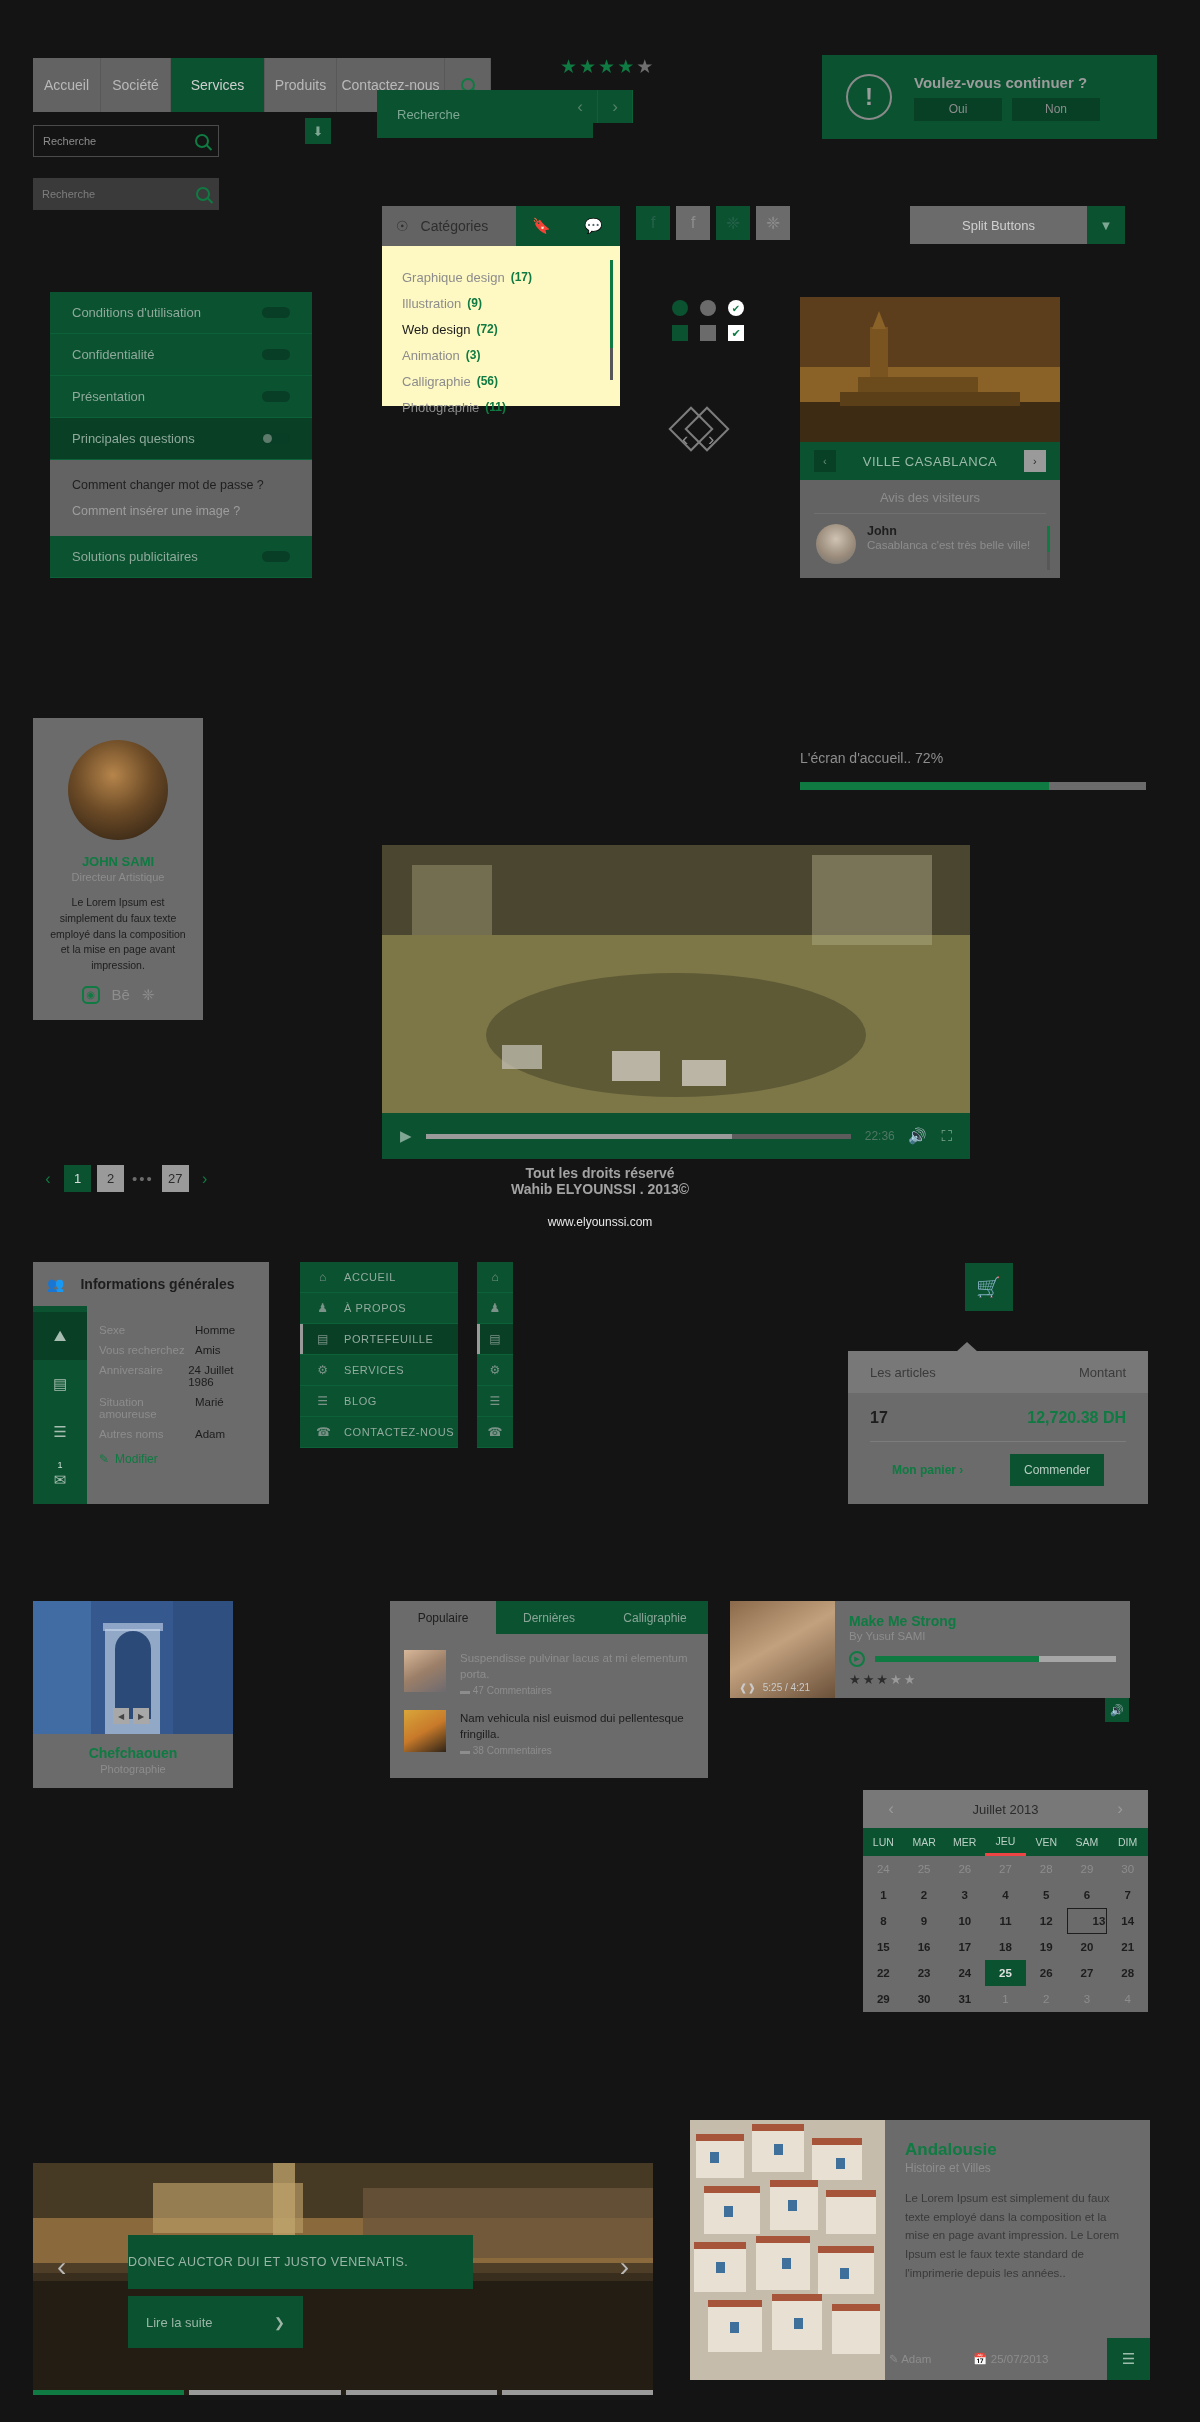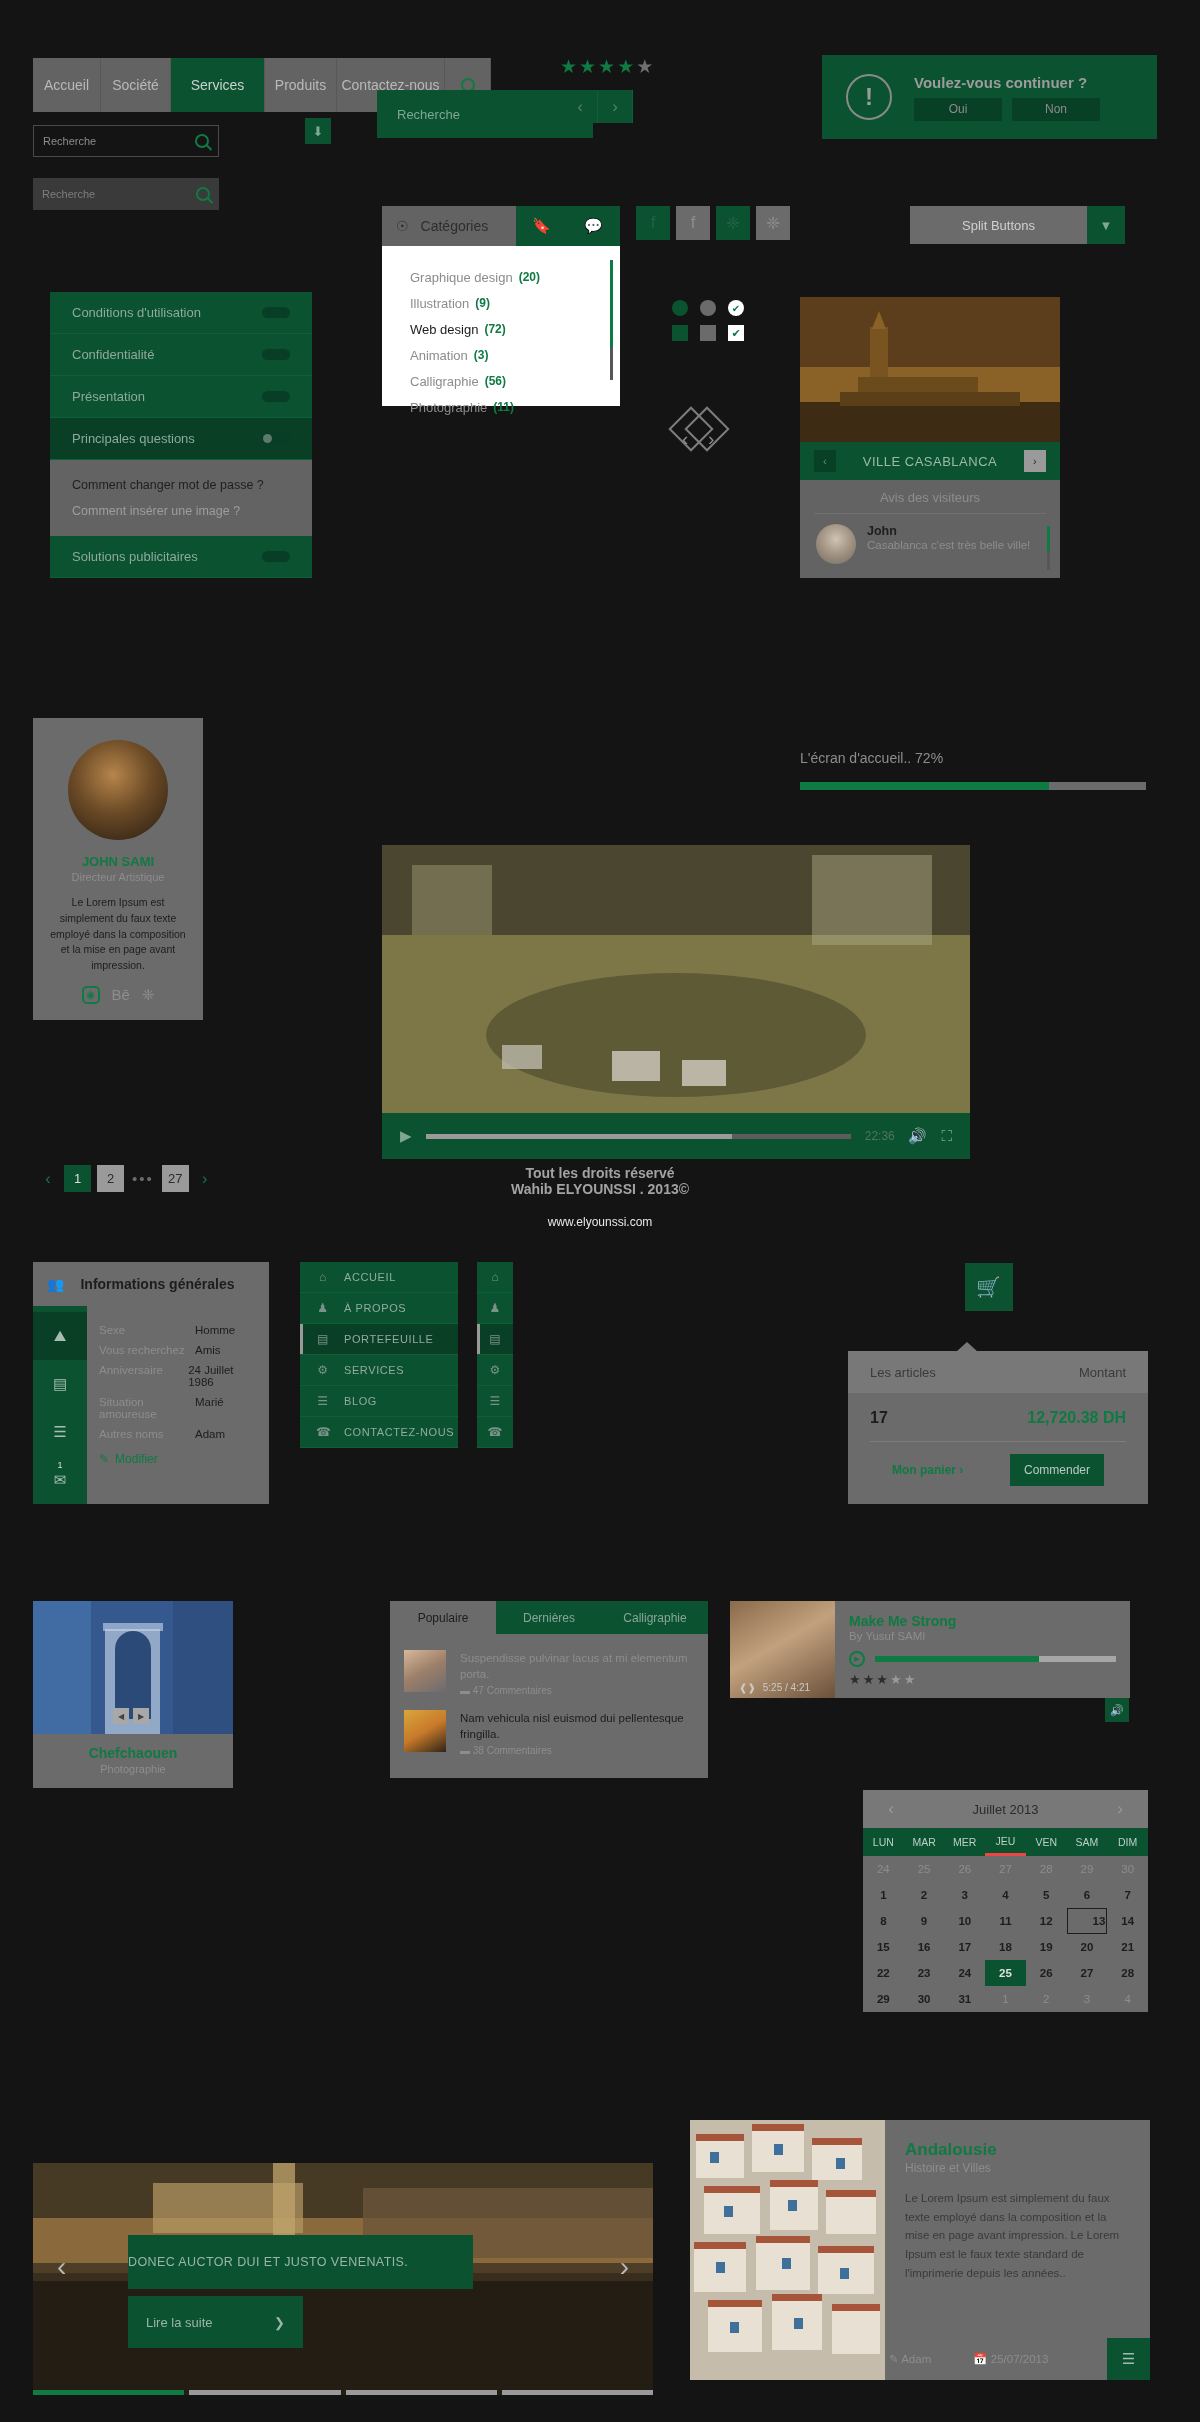--- a/index.html
+++ b/index.html
@@ -64,21 +64,21 @@
   #confirm .btns div { width: 88px; height: 23px; background: #084026; color: #8c8c8c;
     font-size: 12px; display: flex; align-items: center; justify-content: center; }
 
   
   #cats { left: 382px; top: 206px; width: 238px; height: 124px; }
   #cats-head { display: flex; height: 40px; }
   #cats-title { background: #636363; flex: 1; display: flex; align-items: center;
     padding-left: 14px; gap: 12px; color: #2e2e2e; font-size: 14px; }
   #cats-head .tabbtn { width: 52px; background: #0a5230; display: flex;
     align-items: center; justify-content: center; color: #1b1b1b; font-size: 15px; }
-  #cats-body { background: #ffffff; height: 160px; padding: 18px 0 0 8px; position: relative; }
+  #cats-body { background: #fef9c3; height: 160px; padding: 18px 0 0 0; position: relative; }
   #cats-body .item { font-size: 13px; color: #8c8c8c; padding: 0 20px; height: 26px;
     display: flex; align-items: center; gap: 6px; }
   #cats-body .item.sel { color: #1c1c1c; }
   #cats-body .item .cnt { color: #0f7a42; font-weight: bold; font-size: 12px; }
   #cats-scroll { position: absolute; right: 7px; top: 14px; width: 3px; height: 120px; background: #575757; }
   #cats-scroll i { display: block; width: 3px; height: 88px; background: #0f7a42; }
 
   
   .socsq { width: 34px; height: 34px; display: flex; align-items: center;
     justify-content: center; font-size: 17px; }
@@ -374,21 +374,21 @@
     <div id="cats-title">
       <span>☉</span>
       <span>Catégories</span>
     </div>
     <div class="tabbtn">🔖</div>
     <div class="tabbtn">💬</div>
   </div>
   <div id="cats-body">
     <div class="item">
         <span>Graphique design</span>
-        <span class="cnt">(20)</span>
+        <span class="cnt">(17)</span>
       </div>
       <div class="item">
         <span>Illustration</span>
         <span class="cnt">(9)</span>
       </div>
       <div class="item sel">
         <span>Web design</span>
         <span class="cnt">(72)</span>
       </div>
       <div class="item">

